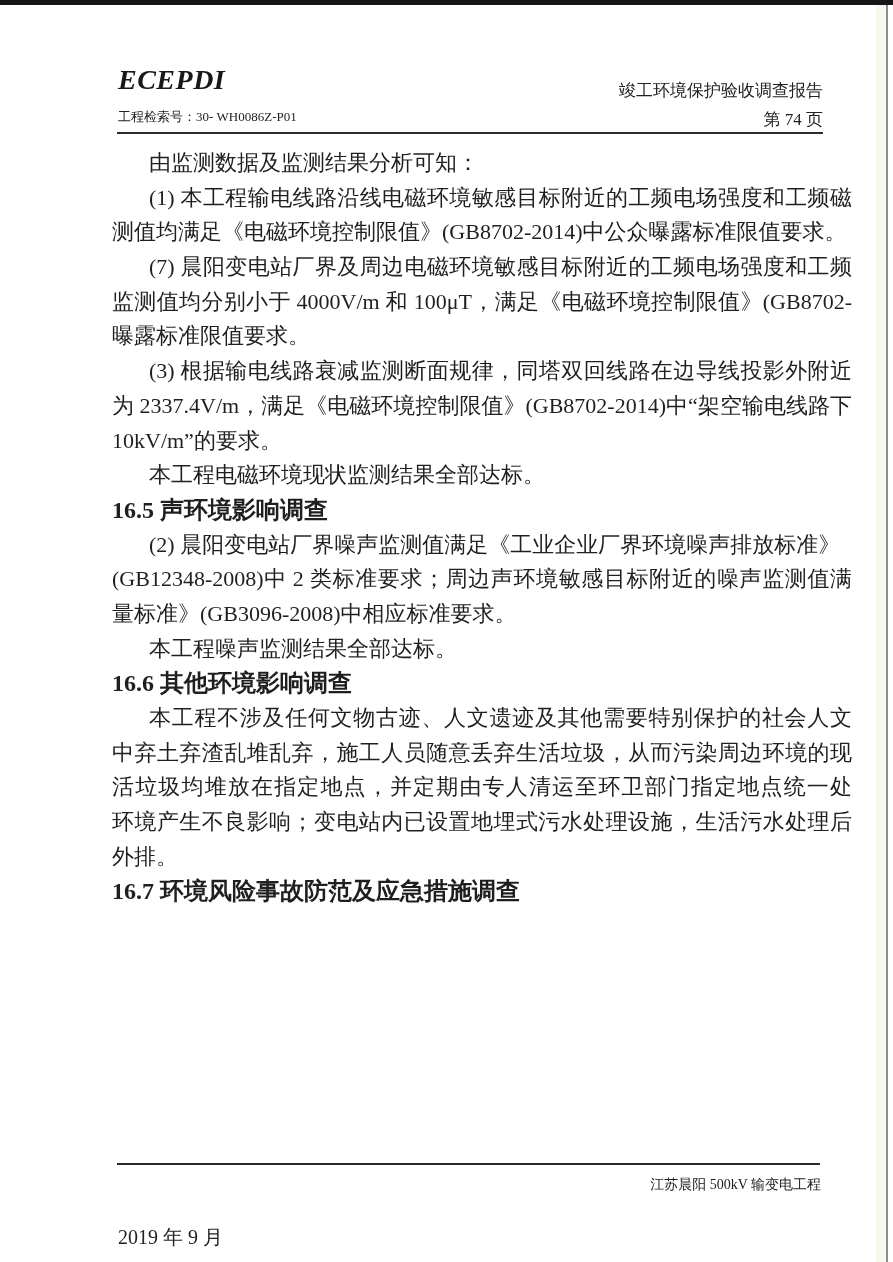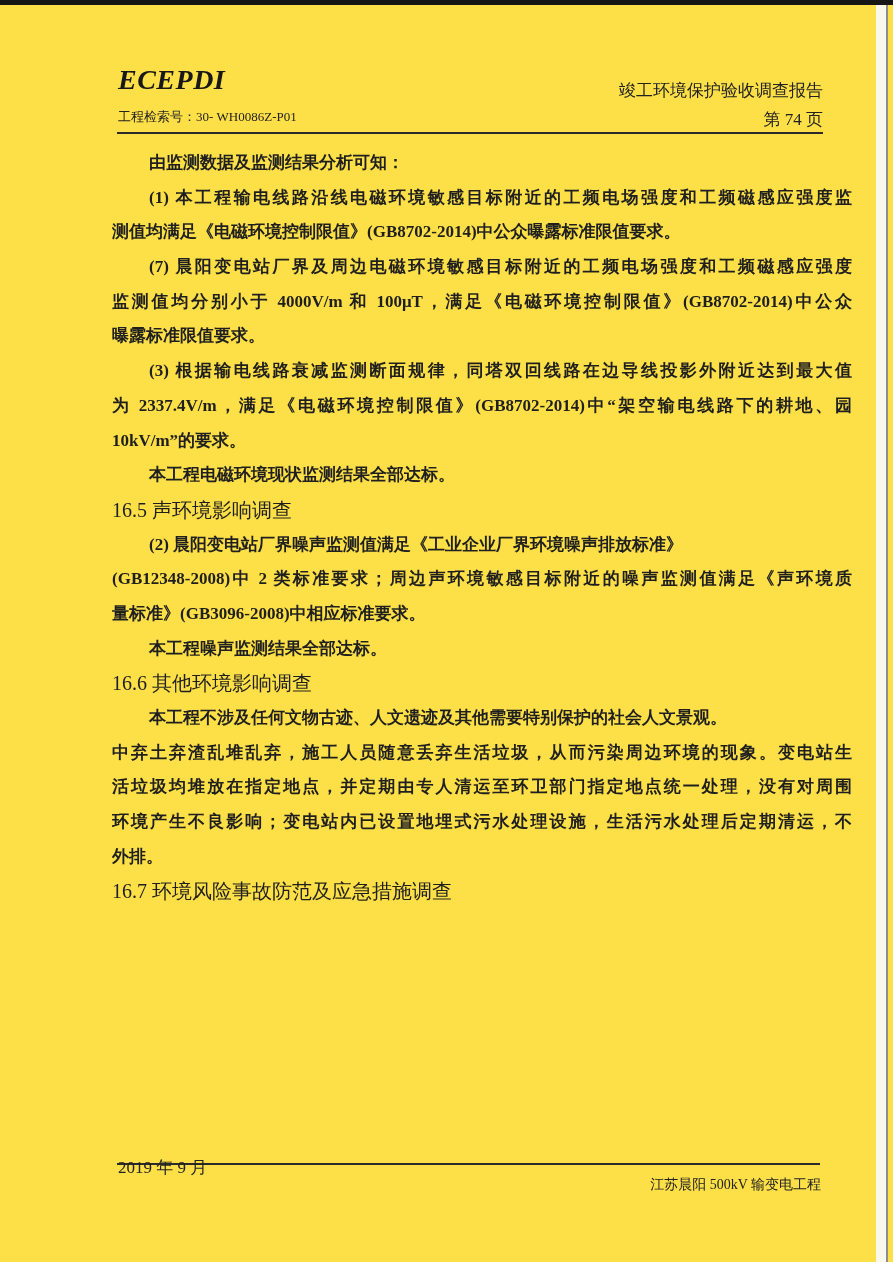--- a/index.html
+++ b/index.html
@@ -1,46 +1,46 @@
 <!DOCTYPE html>
 <html><head>
 <meta charset="utf-8">
 <style>
   html,body{margin:0;padding:0;background:#e8e8e8;}
   .page{
     position:relative;width:893px;height:1262px;margin:0 auto;
-    background:#fde047;overflow:hidden;
+    background:#ffffff;overflow:hidden;
     font-family:"Liberation Serif","DejaVu Serif",serif;
     color:#1f1f1f;
   }
   
   .top-edge{position:absolute;top:0;left:0;width:100%;height:5px;background:#161616;}
   .right-tint{position:absolute;top:5px;right:7px;width:10px;height:1257px;background:#faf7ec;}
   .right-edge{position:absolute;top:5px;right:5px;width:2px;height:1257px;background:#8e8e8e;}
 
   
   .logo{position:absolute;left:118px;top:64px;font-size:28px;font-weight:bold;font-style:italic;letter-spacing:.5px;color:#181818;}
   .report-title{position:absolute;right:70px;top:79px;font-size:17px;color:#222;margin-left:48px;}
   .doc-number{position:absolute;left:118px;top:108px;font-size:13px;color:#222;}
   .page-number{position:absolute;right:70px;top:108px;font-size:17px;color:#222;}
   .header-rule{position:absolute;left:117px;top:132px;width:706px;height:2px;background:#2b2b2b;}
 
   
   .body-block{position:absolute;left:112px;top:146px;width:740px;}
   .line{
-    height:34.7px;line-height:34.7px;font-size:17px;overflow:hidden;
-    text-align:justify;white-space:normal;font-weight:bold;
+    height:34.7px;line-height:34.7px;font-size:22px;overflow:hidden;
+    text-align:justify;white-space:normal;
   }
   .line.j{text-align-last:justify;}
   .line.ind{padding-left:37px;}
-  .line.hd{font-weight:normal;font-size:20px;}
+  .line.hd{font-weight:bold;font-size:24px;}
 
   
   .footer-rule{position:absolute;left:117px;top:1163px;width:703px;height:2px;background:#2b2b2b;}
-  .footer-date{position:absolute;left:118px;top:1156px;font-size:17px;color:#222;}
+  .footer-date{position:absolute;left:118px;top:1224px;font-size:20px;color:#222;}
   .footer-project{position:absolute;right:72px;top:1176px;font-size:14px;color:#222;}
 </style>
 </head>
 <body>
 
 <div class="page">
 
   <div class="top-edge"></div>
   <div class="right-tint"></div>
   <div class="right-edge"></div>

